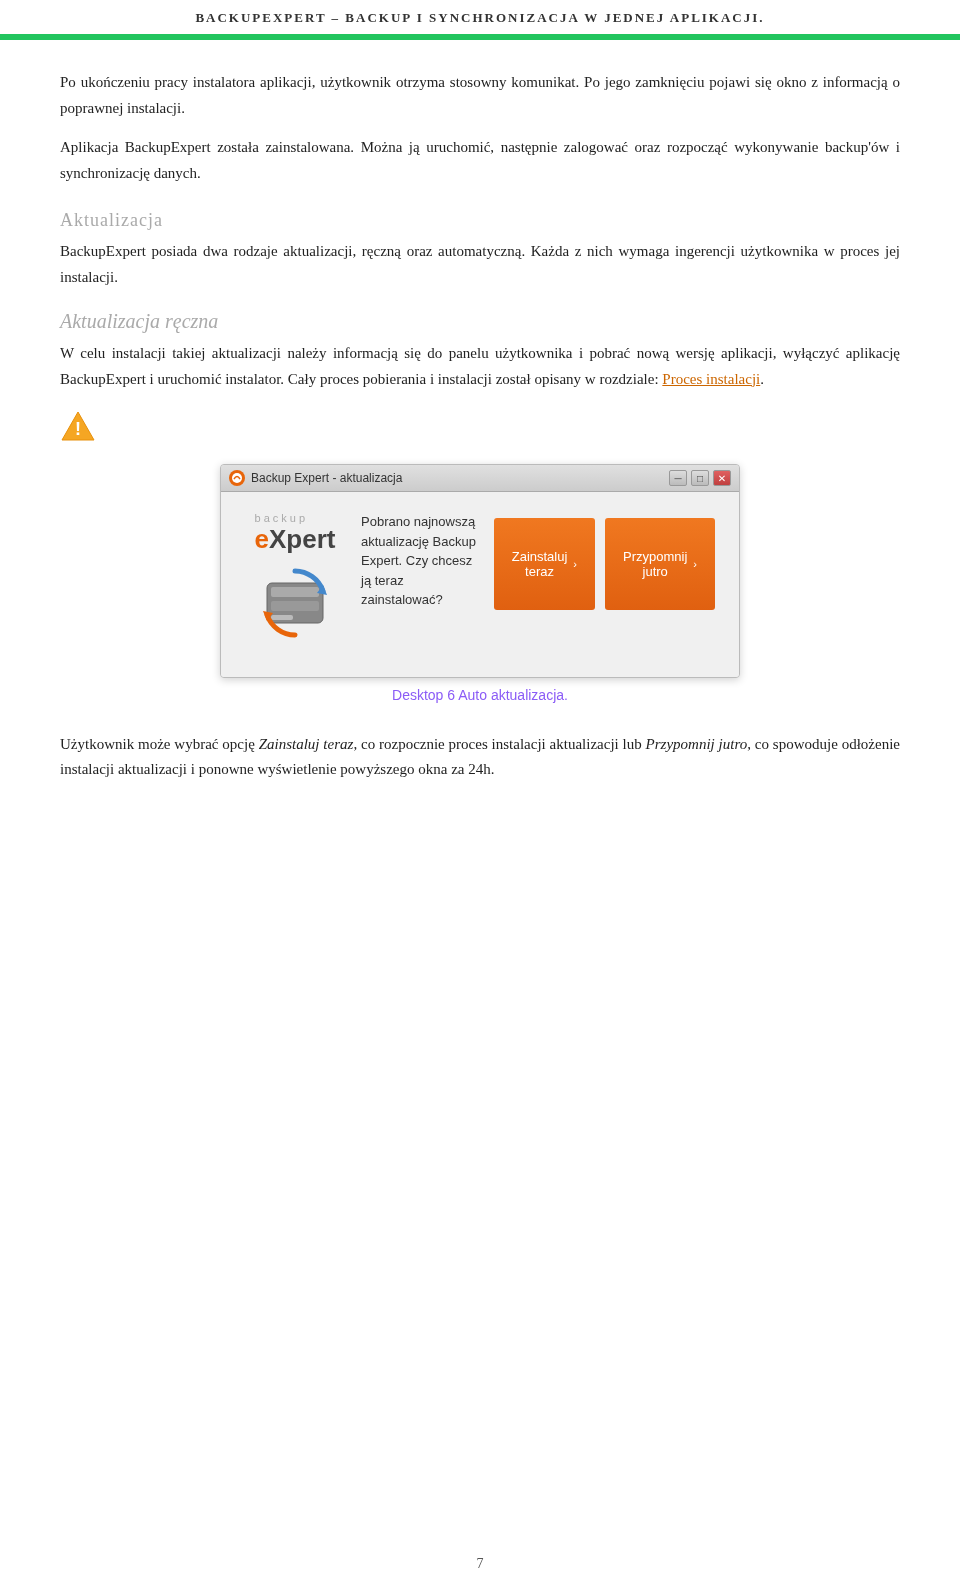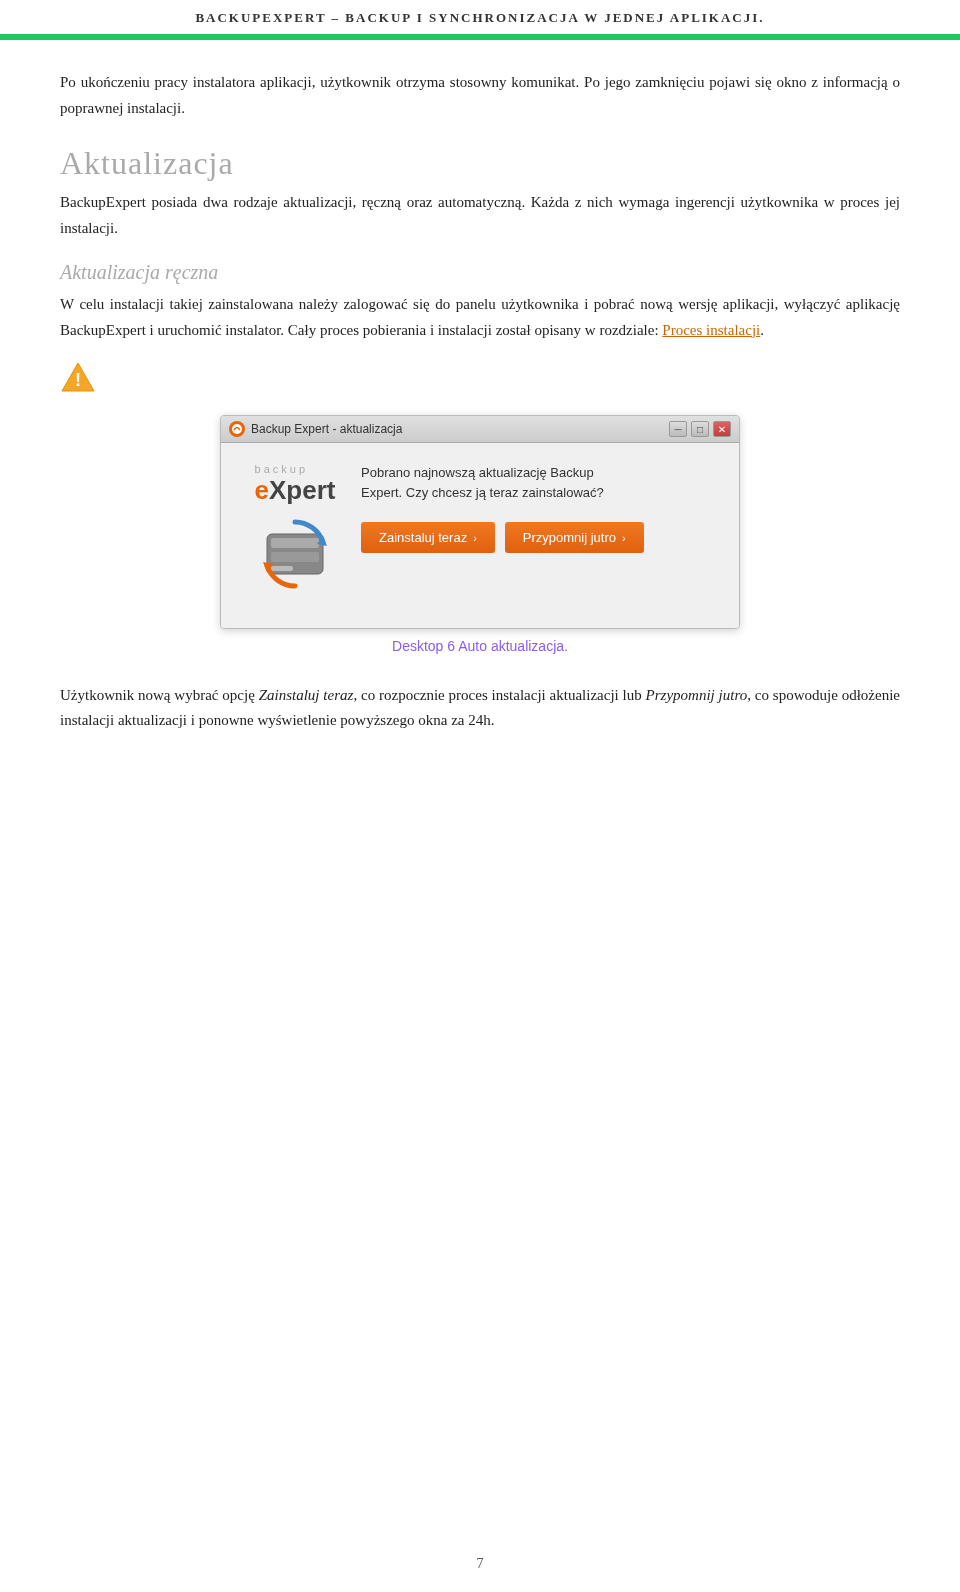--- a/index.html
+++ b/index.html
@@ -39,21 +39,21 @@
     
     .content p {
       margin-bottom: 14px;
       line-height: 1.7;
       text-align: justify;
     }
 
     
     .section-heading {
       font-family: "Georgia", serif;
-      font-size: 32px;
+      font-size: 18px;
       font-weight: normal;
       color: #aaaaaa;
       margin-top: 24px;
       margin-bottom: 8px;
       letter-spacing: 1px;
     }
 
     .section-heading-italic {
       font-family: "Georgia", serif;
       font-size: 20px;
@@ -175,21 +175,21 @@
     .window-logo-area {
       flex-shrink: 0;
       display: flex;
       flex-direction: column;
       align-items: center;
     }
 
     .window-content-area {
       flex: 1;
       display: flex;
-      flex-direction: column;
+      flex-direction: row;
       gap: 14px;
     }
 
     .update-text {
       font-family: Arial, sans-serif;
       font-size: 13px;
       color: #333;
       line-height: 1.5;
     }
 
@@ -253,30 +253,31 @@
 </head>
 <body>
 
 <div class="header">
   <span>BackupExpert – backup i synchronizacja w jednej aplikacji.</span>
 </div>
 
 <div class="content">
 
   <p>Po ukończeniu pracy instalatora aplikacji, użytkownik otrzyma stosowny komunikat. Po jego zamknięciu pojawi się okno z informacją o poprawnej instalacji.</p>
+  <p>Aplikacja BackupExpert została zainstalowana. Można ją uruchomić, następnie zalogować oraz rozpocząć wykonywanie backup'ów i synchronizację danych.</p>
 
   <h2 class="section-heading">Aktualizacja</h2>
 
   <p>BackupExpert posiada dwa rodzaje aktualizacji, ręczną oraz automatyczną. Każda z nich wymaga ingerencji użytkownika w proces jej instalacji.</p>
 
   <h3 class="section-heading-italic">Aktualizacja ręczna</h3>
 
 
   <p>
-    <span>W celu instalacji takiej zainstalowana należy zalogować się do panelu użytkownika i pobrać nową wersję aplikacji, wyłączyć aplikację BackupExpert i uruchomić instalator. Cały proces pobierania i instalacji został opisany w rozdziale: </span><a href="#">Proces instalacji</a><span>.</span>
+    <span>W celu instalacji takiej aktualizacji należy informacją się do panelu użytkownika i pobrać nową wersję aplikacji, wyłączyć aplikację BackupExpert i uruchomić instalator. Cały proces pobierania i instalacji został opisany w rozdziale: </span><a href="#">Proces instalacji</a><span>.</span>
   </p>
 
 
   <div class="warning-box">
     <div class="warning-icon">
       
       <svg width="36" height="36" viewBox="0 0 36 36">
         <polygon points="18,4 34,32 2,32" fill="#f5a623" stroke="#e8900a" stroke-width="1"></polygon>
         <text x="18" y="27" text-anchor="middle" font-size="18" font-weight="bold" fill="white" font-family="Arial">!</text>
       </svg>
@@ -344,20 +345,20 @@
             </button>
           </div>
         </div>
       </div>
     </div>
 
     <p class="screenshot-caption">Desktop 6 Auto aktualizacja.</p>
   </div>
 
   <p>
-    <span>Użytkownik nową wybrać opcję </span><em>Zainstaluj teraz</em><span>, co rozpocznie proces instalacji aktualizacji lub </span><em>Przypomnij jutro</em><span>, co spowoduje odłożenie instalacji aktualizacji i ponowne wyświetlenie powyższego okna za 24h.</span>
+    <span>Użytkownik może wybrać opcję </span><em>Zainstaluj teraz</em><span>, co rozpocznie proces instalacji aktualizacji lub </span><em>Przypomnij jutro</em><span>, co spowoduje odłożenie instalacji aktualizacji i ponowne wyświetlenie powyższego okna za 24h.</span>
   </p>
 
 </div>
 
 <div class="footer">
   <span>7</span>
 </div>
 
 </body></html>

